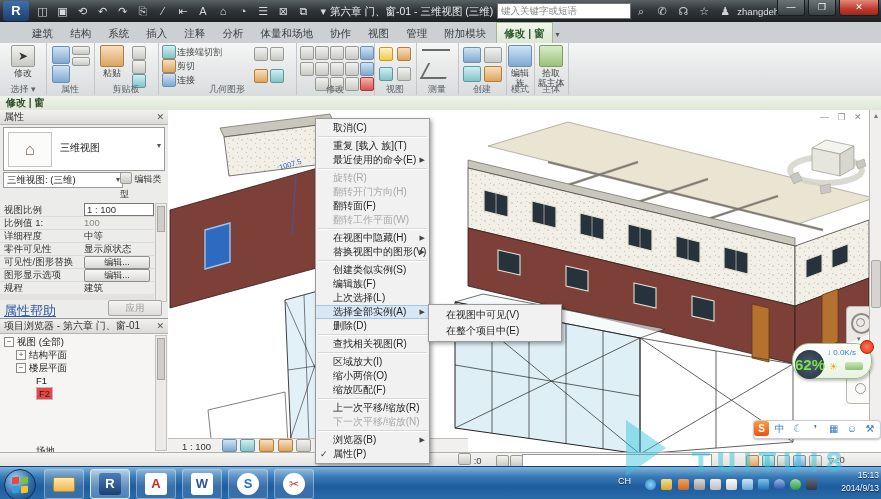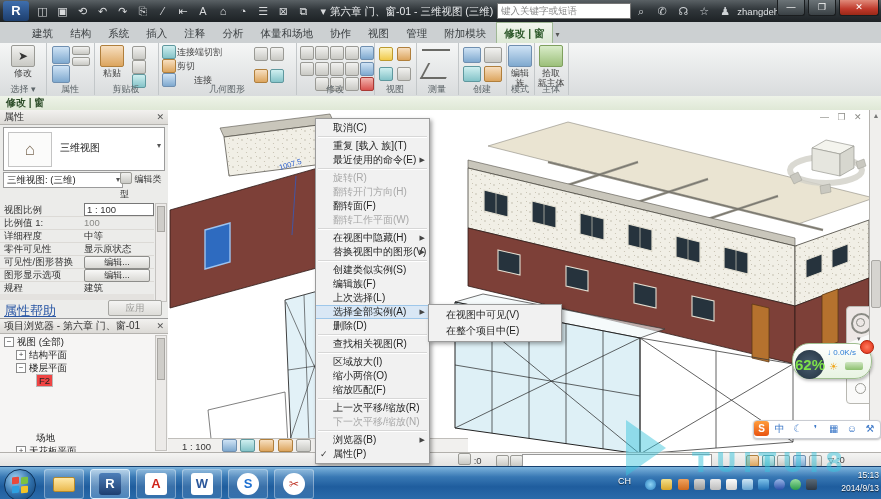--- a/index.html
+++ b/index.html
@@ -181,21 +181,21 @@
       <div class="mini ico-grad-teal" style="left:38px;top:31px;"></div>
       <div class="rpanel-label">剪贴板</div>
     </div>
 
     <div class="rpanel" style="left:158px;width:138px;">
       <div class="mini ico-grad-teal" style="left:4px;top:2px;"></div>
       <span class="abs mrow-label" style="left:19px;top:3px;">连接端切割</span>
       <div class="mini ico-grad-orange" style="left:4px;top:16px;"></div>
       <span class="abs mrow-label" style="left:19px;top:17px;">剪切</span>
       <div class="mini ico-grad-blue" style="left:4px;top:30px;"></div>
-      <span class="abs mrow-label" style="left:19px;top:31px;margin-left:17px;">连接</span>
+      <span class="abs mrow-label" style="left:19px;top:31px;">连接</span>
       <div class="mini ico-grad-gray" style="left:96px;top:4px;"></div>
       <div class="mini ico-grad-gray" style="left:112px;top:4px;"></div>
       <div class="mini ico-grad-orange" style="left:96px;top:26px;"></div>
       <div class="mini ico-grad-teal" style="left:112px;top:26px;"></div>
       <div class="rpanel-label">几何图形</div>
     </div>
 
     <div class="rpanel" style="left:296px;width:78px;">
       <div class="mini ico-grad-gray" style="left:4px;top:3px;"></div>
       <div class="mini ico-grad-gray" style="left:19px;top:3px;"></div>
@@ -316,20 +316,21 @@
 
   <div class="abs" id="browserwrap">
     <div class="panel-head">
       <span>项目浏览器 - 第六章 门、窗-01</span>
       <span class="phead-x">✕</span>
     </div>
     <div class="abs" style="left:2px;top:16px;width:152px;">
       <div class="tnode" style="padding-left:2px;"><span class="texp">−</span><span class="tlabel">视图 (全部)</span></div>
       <div class="tnode" style="padding-left:14px;"><span class="texp">+</span><span class="tlabel">结构平面</span></div>
       <div class="tnode" style="padding-left:14px;"><span class="texp">−</span><span class="tlabel">楼层平面</span></div>
+      <div class="tnode" style="padding-left:34px;"><span class="tlabel">F1</span></div>
       <div class="tnode sel" style="padding-left:34px;"><span class="tlabel">F2</span></div>
       <div class="tnode" style="padding-left:34px;margin-top:44px;"><span class="tlabel">场地</span></div>
       <div class="tnode" style="padding-left:14px;"><span class="texp">+</span><span class="tlabel">天花板平面</span></div>
       <div class="tnode" style="padding-left:34px;"><span class="tlabel">屋顶</span></div>
       <div class="tnode" style="padding-left:14px;"><span class="texp">+</span><span class="tlabel">三维视图</span></div>
     </div>
     <div class="vscroll" style="top:16px;height:114px;">
       <div class="vthumb" style="top:2px;height:40px;"></div>
     </div>
   </div>

